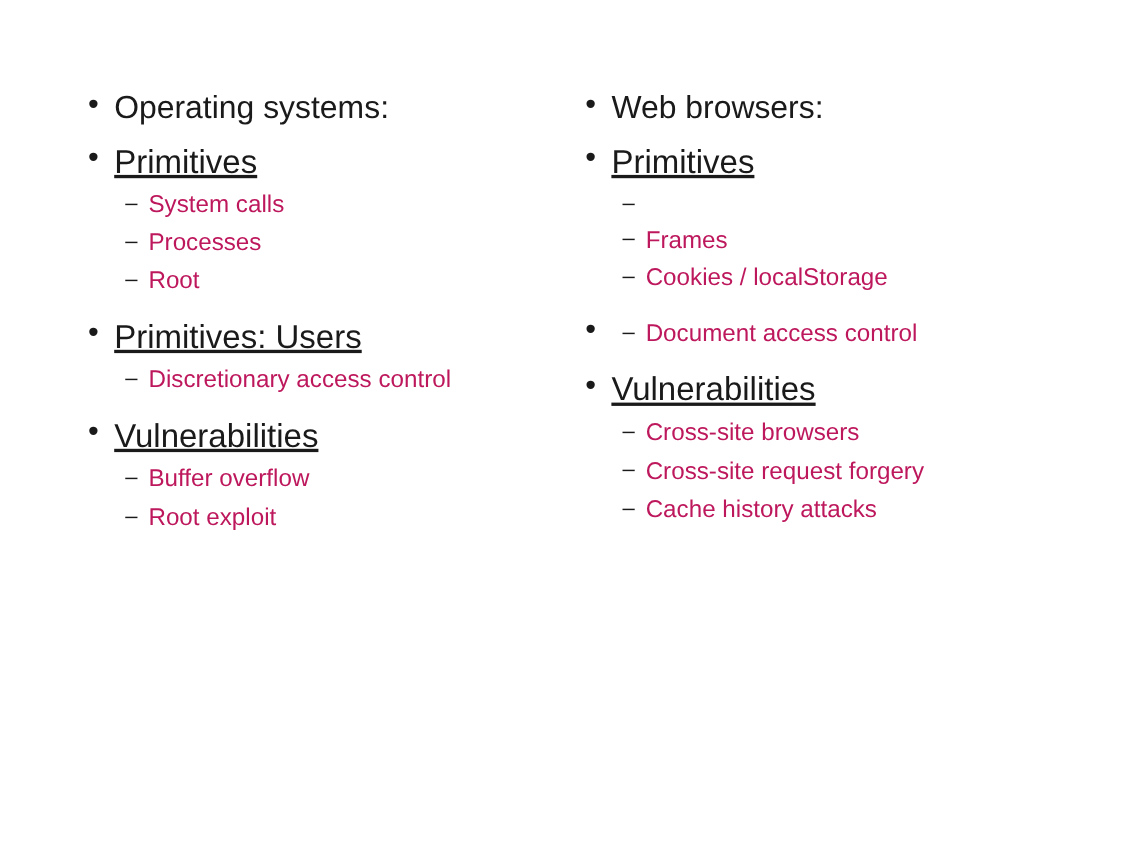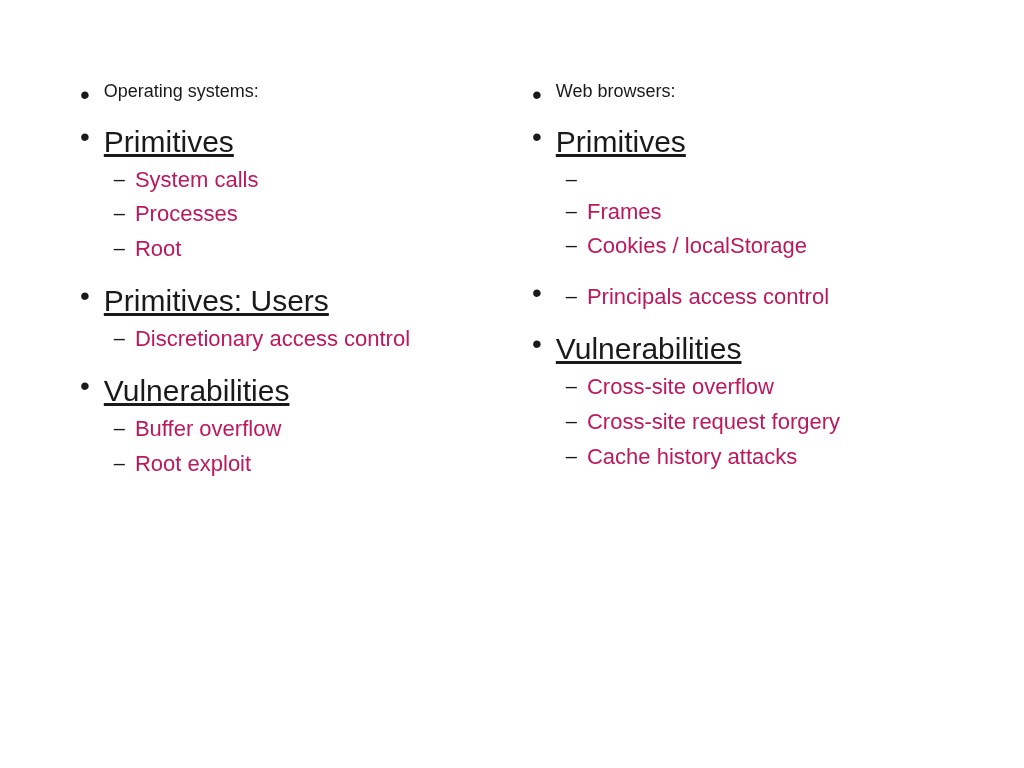--- a/index.html
+++ b/index.html
@@ -63,21 +63,21 @@
       margin-right: 14px;
       margin-top: -2px;
       color: #1a1a1a;
     }
 
     ul.main-list > li.bullet-item .bullet-content {
       flex: 1;
     }
 
     .bullet-label {
-      font-size: 18px;
+      font-size: 29px;
       font-weight: 400;
       color: #1a1a1a;
       line-height: 1.3;
     }
 
     .bullet-label.large {
       font-size: 30px;
       font-weight: 500;
       text-decoration: underline;
     }
@@ -183,30 +183,30 @@
                   <span class="dash">–</span>
                   <span class="sub-text">Cookies / localStorage</span>
                 </li>
               </ul></div>
           </li>
           <li class="bullet-item">
             <span class="bullet-dot">•</span>
             <div class="bullet-content"><ul class="sub-list">
                 <li>
                   <span class="dash">–</span>
-                  <span class="sub-text">Principals access control</span>
+                  <span class="sub-text">Document access control</span>
                 </li>
               </ul></div>
           </li>
           <li class="bullet-item">
             <span class="bullet-dot">•</span>
             <div class="bullet-content"><span class="bullet-label large">Vulnerabilities</span><ul class="sub-list">
                 <li>
                   <span class="dash">–</span>
-                  <span class="sub-text">Cross-site overflow</span>
+                  <span class="sub-text">Cross-site browsers</span>
                 </li>
                 <li>
                   <span class="dash">–</span>
                   <span class="sub-text">Cross-site request forgery</span>
                 </li>
                 <li>
                   <span class="dash">–</span>
                   <span class="sub-text">Cache history attacks</span>
                 </li>
               </ul></div>

